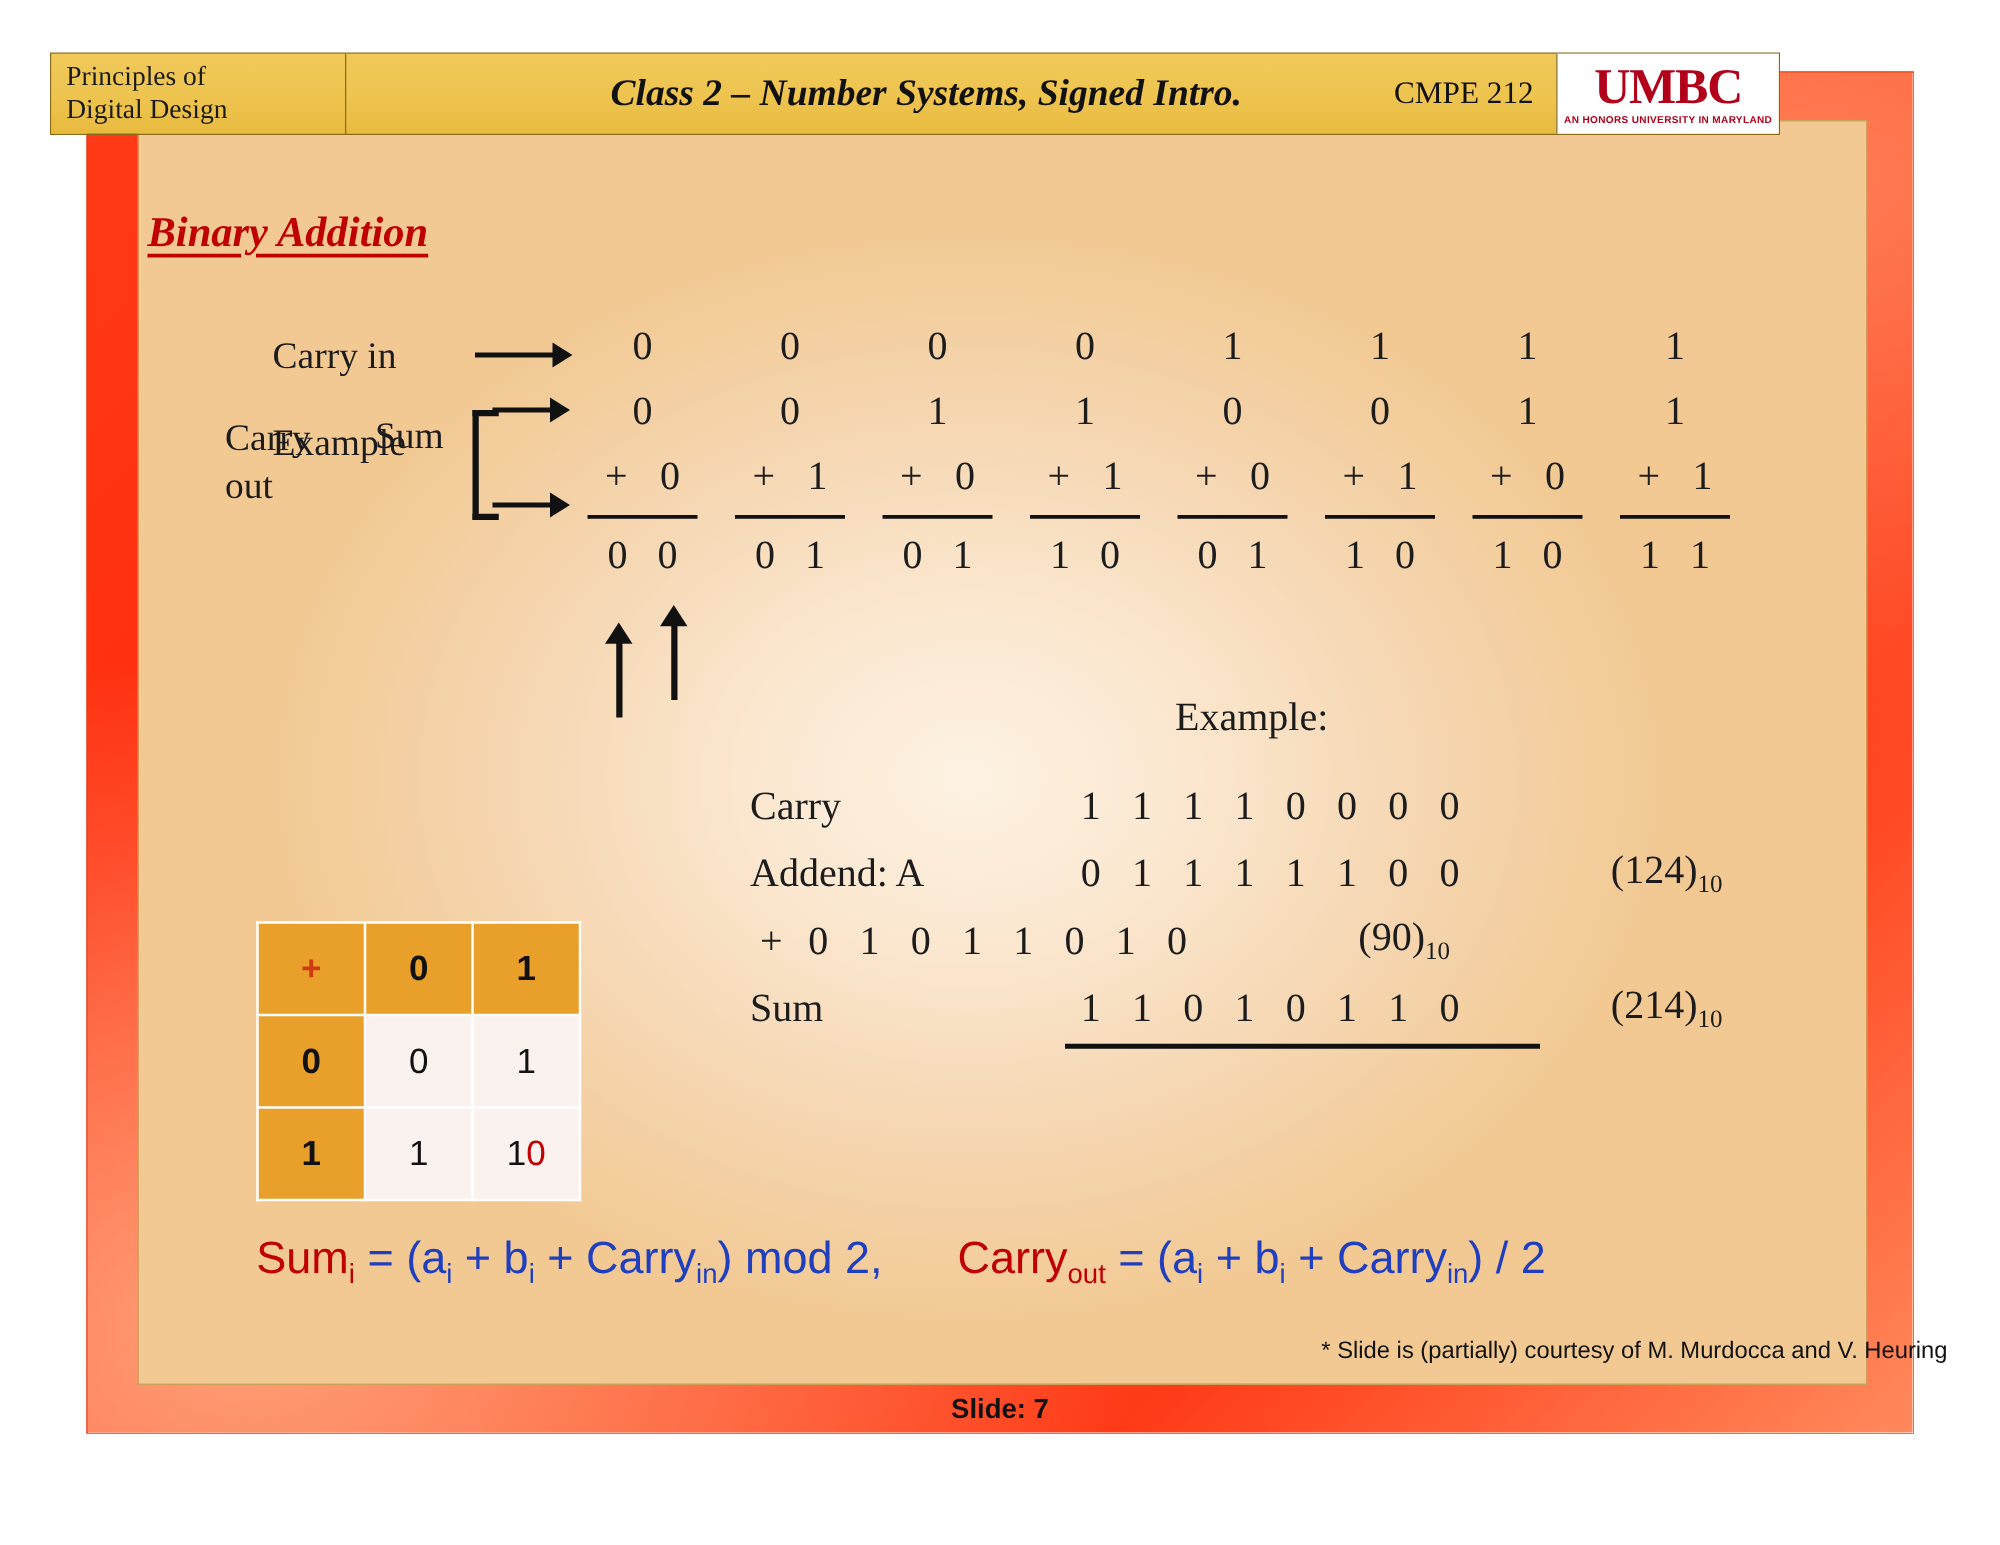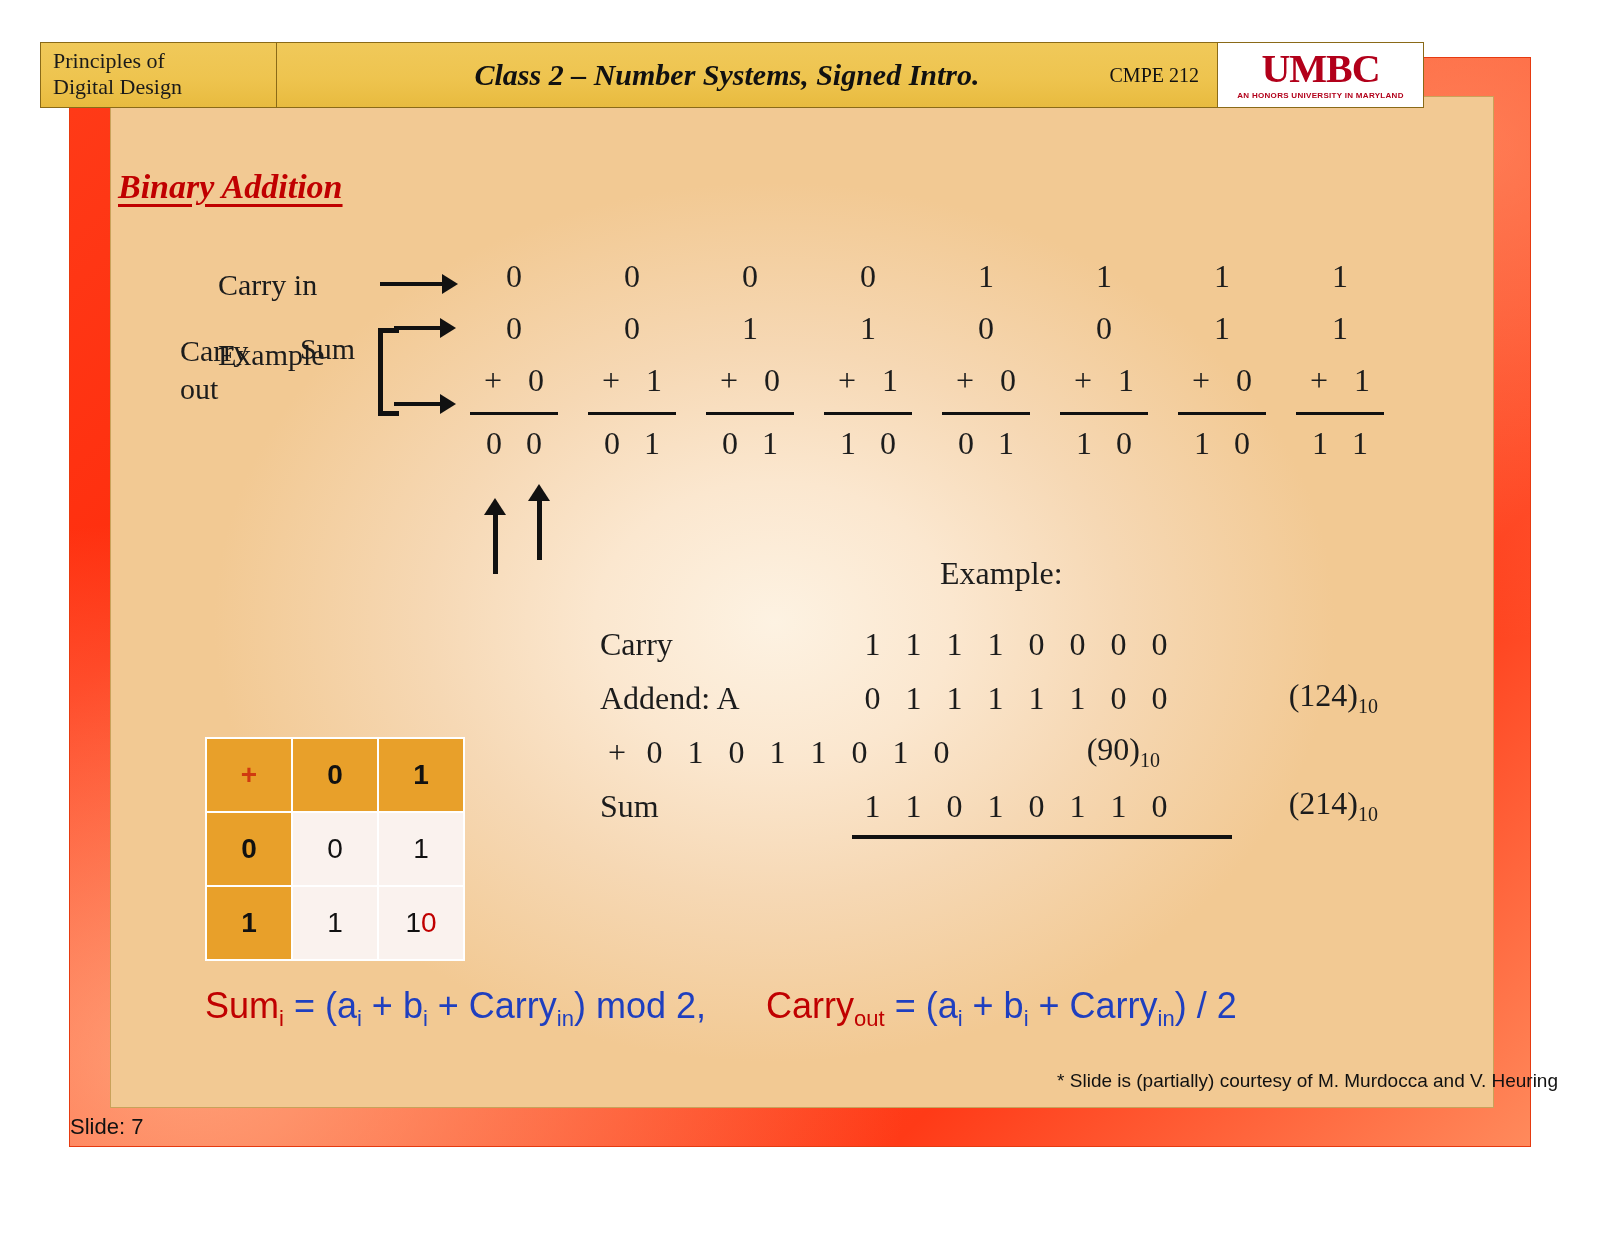--- a/index.html
+++ b/index.html
@@ -82,28 +82,28 @@
     font-family: "Liberation Serif", serif;
     font-weight: bold;
     font-style: italic;
     font-size: 30px;
     color: #111;
     white-space: nowrap;
     margin-left: -40px;
   }
   .hdr-course {
     font-family: "Liberation Serif", serif;
-    font-size: 20px;
+    font-size: 25px;
     color: #111;
     position: absolute;
     right: 18px;
     white-space: nowrap;
   }
   .hdr-logo {
-    width: 206px;
+    width: 178px;
     border-left: 1px solid #8a6a18;
     background: #fff;
     display: flex;
     flex-direction: column;
     align-items: center;
     justify-content: center;
     box-sizing: border-box;
     padding: 2px 0 3px;
   }
   .logo-main {
@@ -430,22 +430,23 @@
 
   
   .slide-band {
     position: absolute;
     left: 70px;
     top: 1108px;
     width: 1460px;
     height: 38px;
     display: flex;
     align-items: center;
+    justify-content: center;
     font-family: "Liberation Sans", sans-serif;
-    font-weight: normal;
+    font-weight: bold;
     font-size: 22px;
     color: #111;
     z-index: 9;
   }
 </style>
 </head>
 <body>
 
 <div class="slide-frame">
   <div class="slide-inner"></div>

